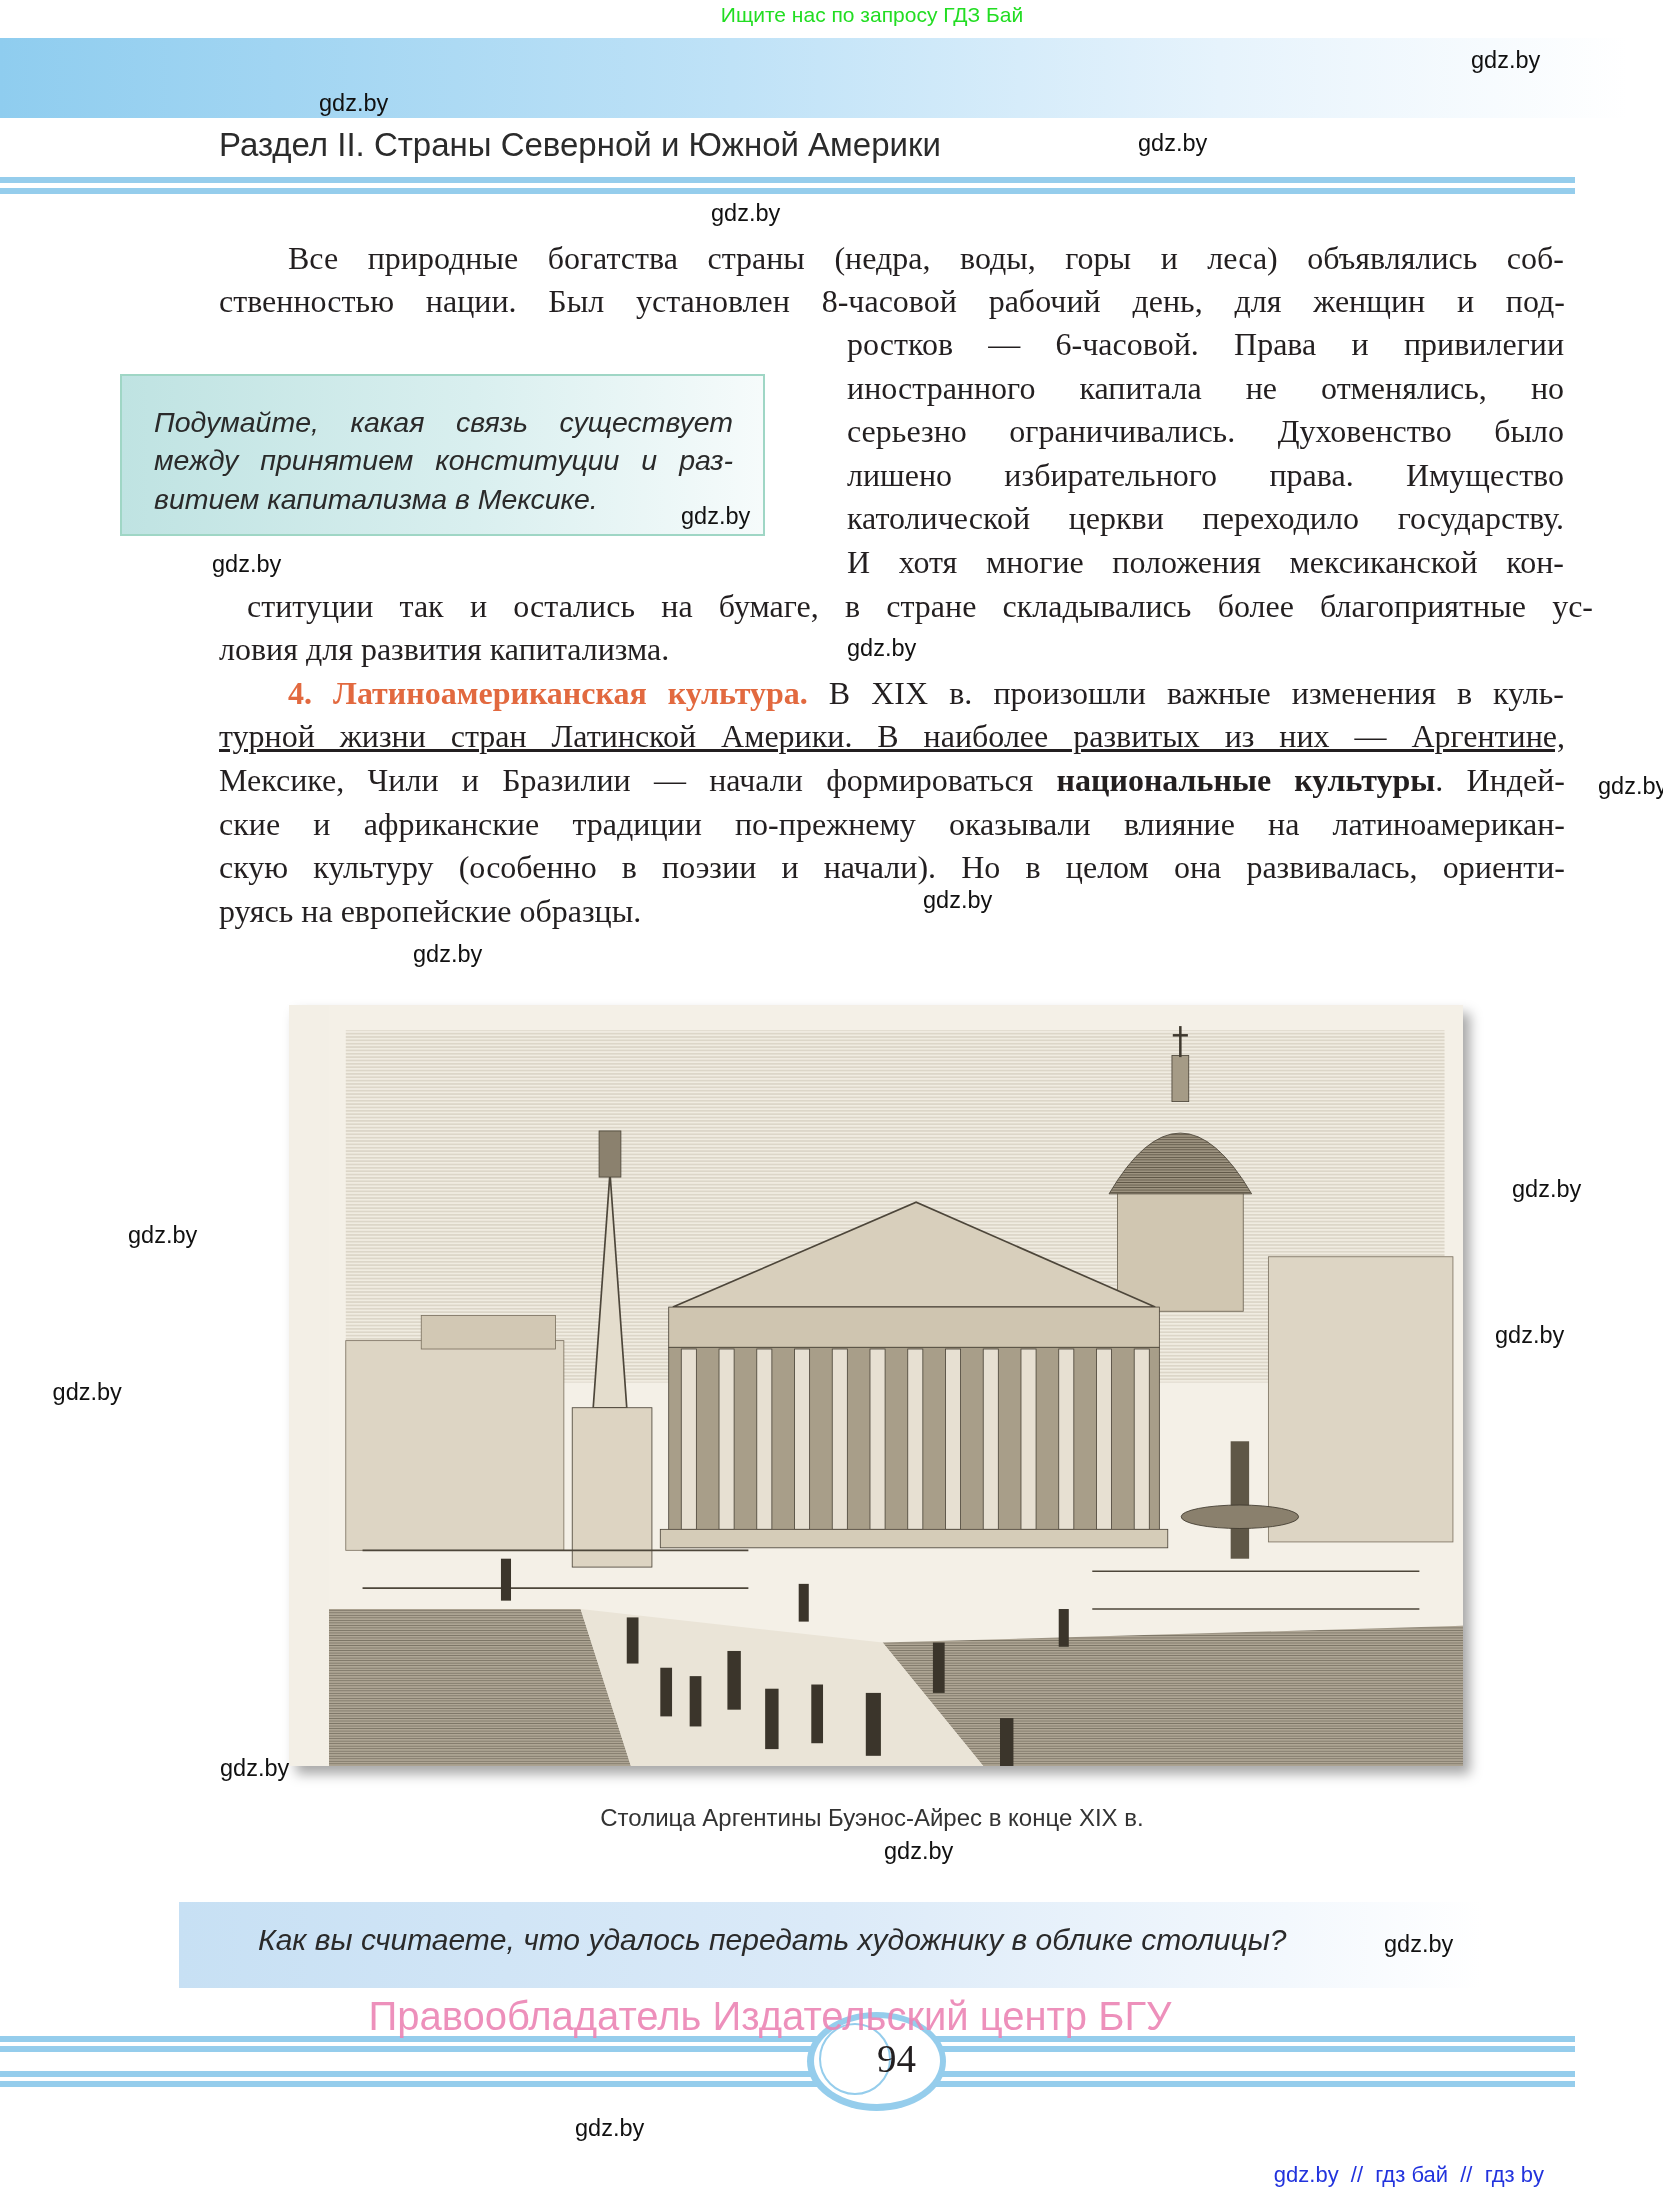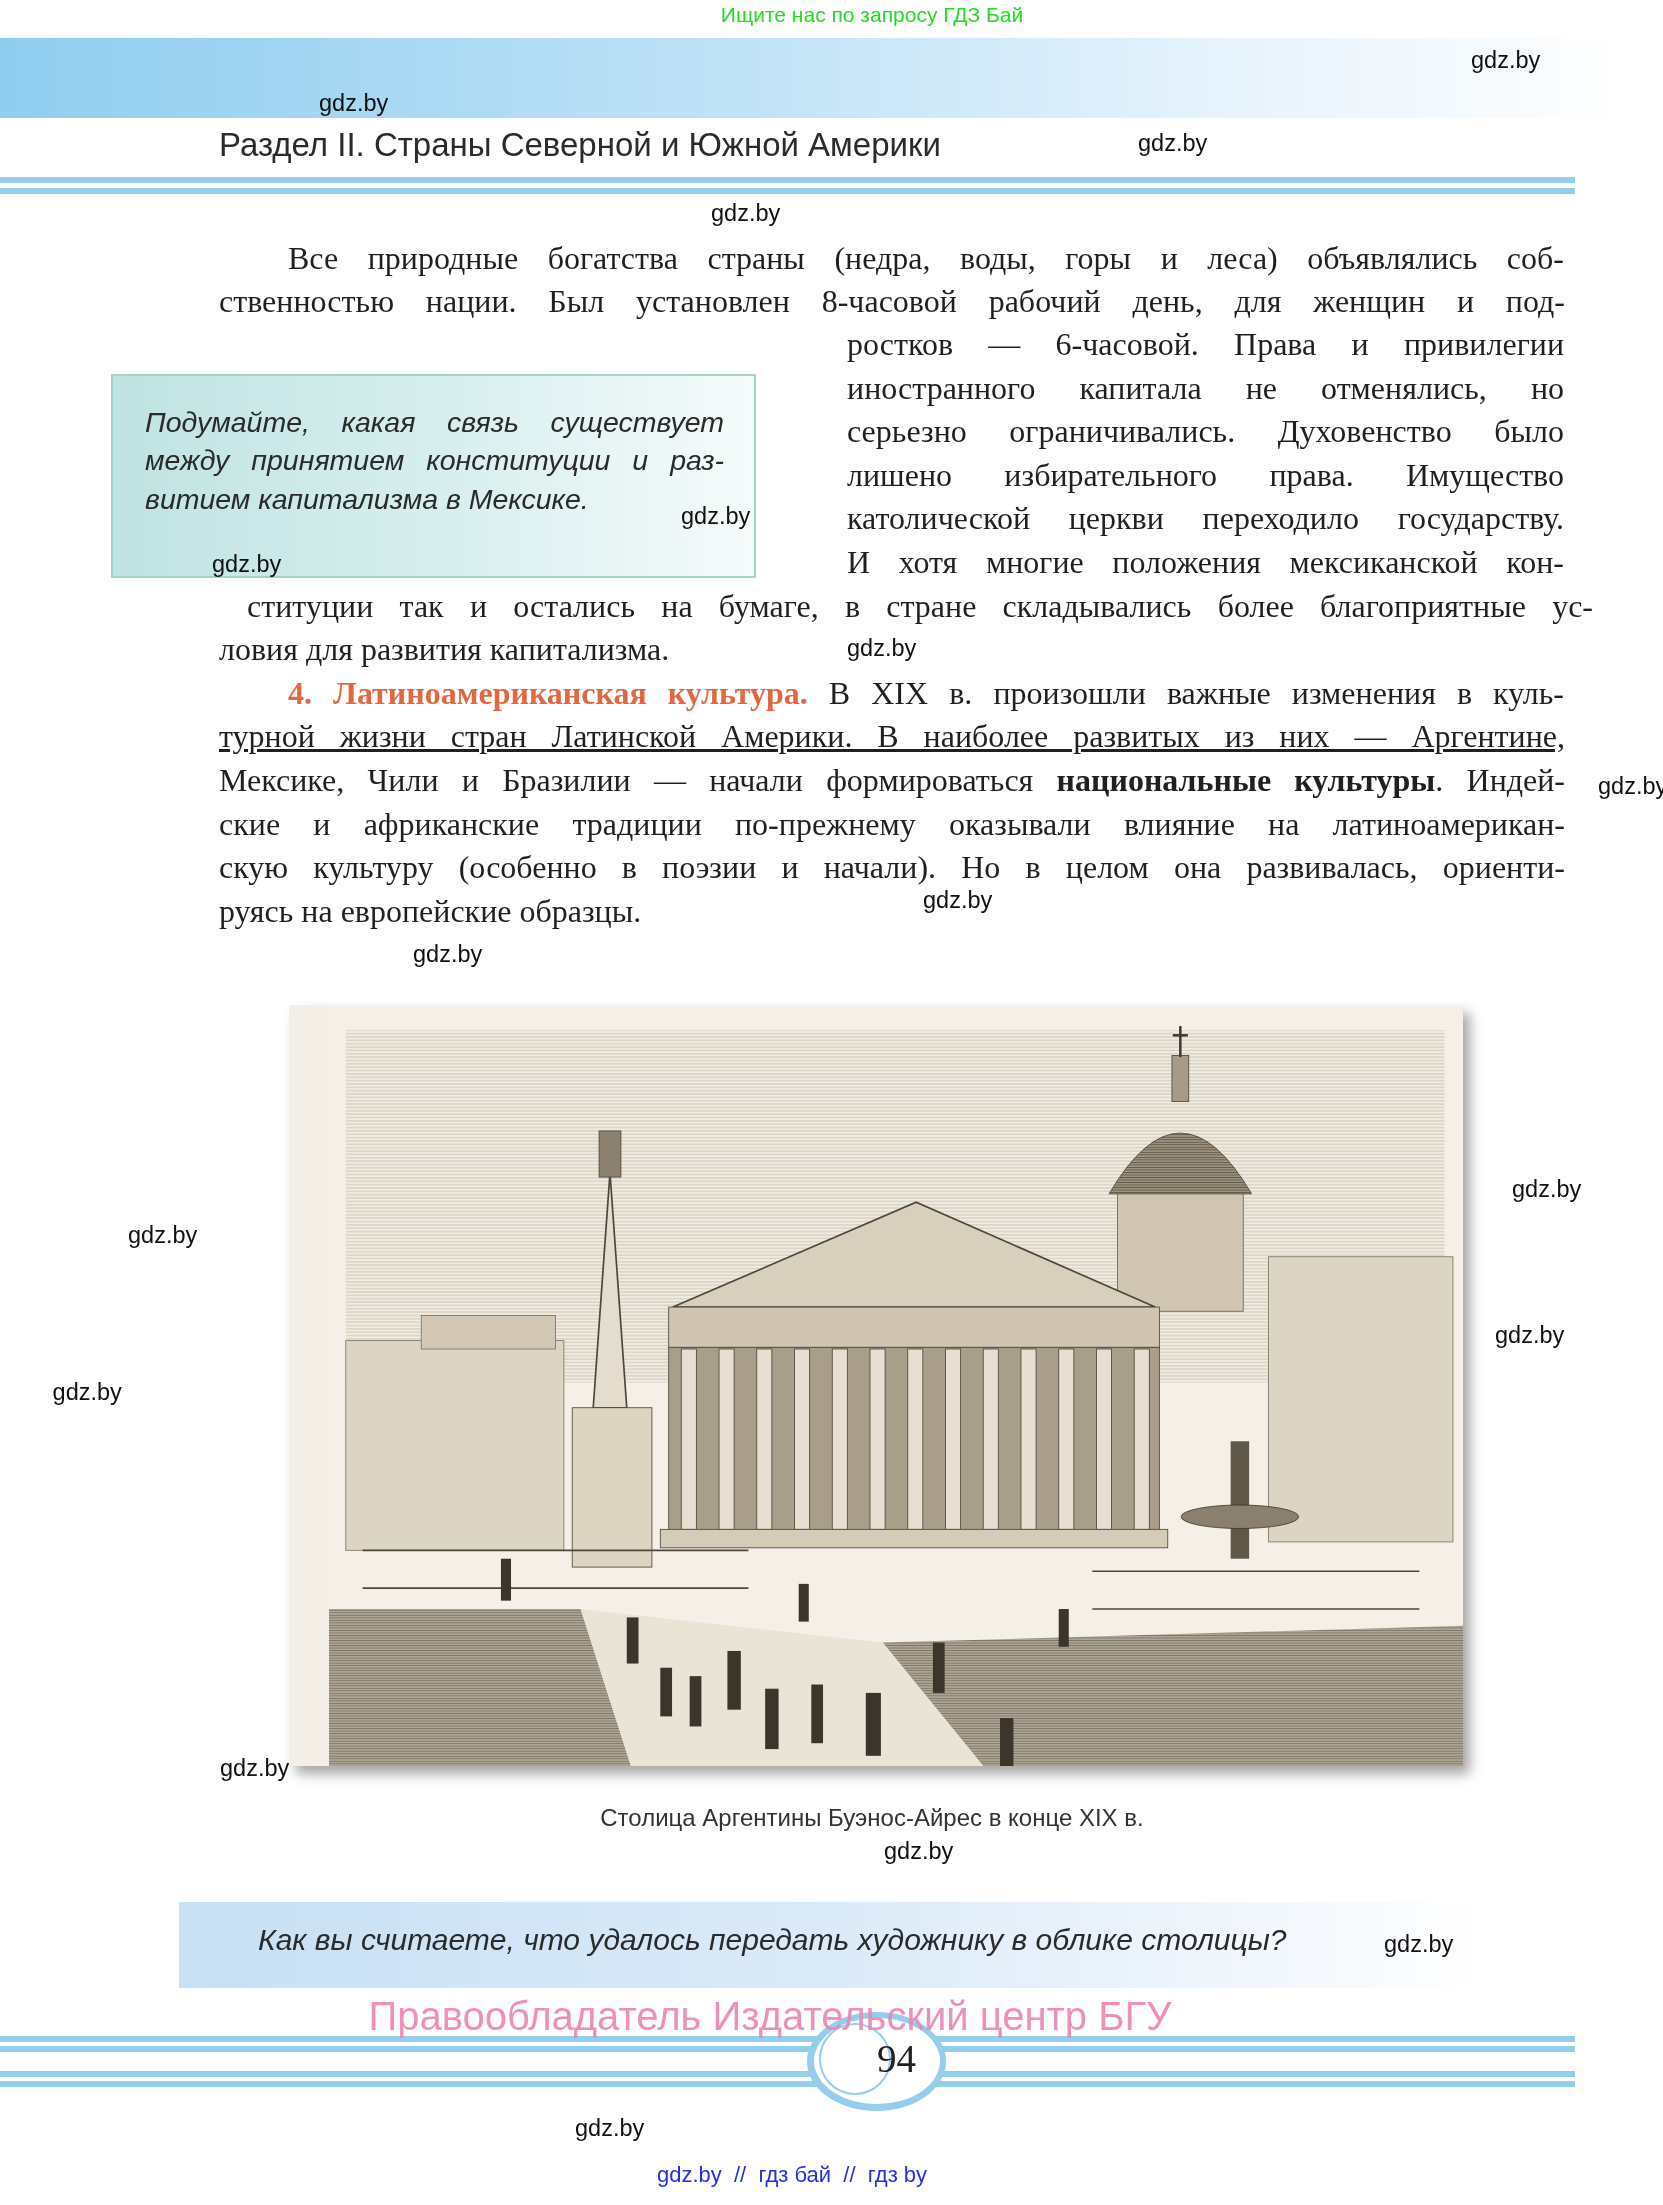--- a/index.html
+++ b/index.html
@@ -5,34 +5,34 @@
   html, body { margin:0; padding:0; }
   body { width:1664px; height:2205px; position:relative; background:#ffffff; overflow:hidden; font-family:"Liberation Serif", serif; color:#231f20; }
   .abs { position:absolute;padding-left:40px; }
   .topnote { left:0; width:1664px; top:3.4px; text-align:center; font-family:"Liberation Sans", sans-serif; font-size:21px; color:#22dd22; }
   .header-band { left:0; top:38px; width:1587px; height:80px; background:linear-gradient(90deg,#8fcdef 0%,#bfe2f7 45%,#e6f3fc 75%,#ffffff 100%); }
   .wm { font-family:"Liberation Sans", sans-serif; font-size:23.5px; color:#111; white-space:nowrap; }
   .section-title { left:179px; top:126px; font-family:"Liberation Sans", sans-serif; font-size:33px; color:#2b2b2b; white-space:nowrap; }
   .rule { left:0; width:1535px; height:5.9px; background:#95cdec; }
   .line { font-size:32px; line-height:44px; white-space:nowrap; color:#231f20; }
   .just { text-align:justify; text-align-last:justify; }
-  .callout { left:111px; top:374px; width:645px; height:204px; border:2.5px solid #9fd6c5; background:linear-gradient(90deg,#bfe3e2 0%,#d9efef 55%,#f6fbfb 100%); box-sizing:border-box; }
+  .callout { left:120px; top:374px; width:645px; height:162px; border:2.5px solid #9fd6c5; background:linear-gradient(90deg,#bfe3e2 0%,#d9efef 55%,#f6fbfb 100%); box-sizing:border-box; }
   .callout-line { font-family:"Liberation Sans", sans-serif; font-style:italic; font-size:28.5px; line-height:39px; color:#2a2a2a; white-space:nowrap; }
   .heading-accent { color:#e2693f; font-weight:bold; }
   .bold { font-weight:bold; }
   .figure { left:289px; top:1005px; width:1134px; height:761px; background:#f3efe6; box-shadow: 6.7px 8.4px 11.7px rgba(0,0,0,0.35); overflow:hidden; }
   .caption { left:0; width:1664px; top:1804px; text-align:center; font-family:"Liberation Sans", sans-serif; font-size:24px; color:#333; }
   .question-bar { left:179px; top:1902px; width:1264px; height:86px; background:linear-gradient(90deg,#c7e0f4 0%,#dbeaf8 50%,#f3f8fd 85%,#ffffff 100%); }
   .question-text { left:218px; top:1923px; font-family:"Liberation Sans", sans-serif; font-style:italic; font-size:30px; color:#2a2a2a; white-space:nowrap; }
   .copyright { left:0; width:1460px; top:1994px; text-align:center; font-family:"Liberation Sans", sans-serif; font-size:40px; color:#ec84b4; white-space:nowrap; z-index:3; opacity:0.9; }
   .page-ring { left:807px; top:2012px; width:99px; height:99px; border-radius:50%; background:#95cdec; z-index:2; }
   .page-ring-inner { left:814px; top:2018px; width:86px; height:86px; border-radius:50%; background:#fff; z-index:2; }
   .page-ring-inner2 { left:819px; top:2023px; width:72px; height:72px; border-radius:50%; border:2.5px solid #95cdec; box-sizing:border-box; background:#fff; z-index:2; }
   .page-number { left:807px; width:99px; top:2036px; text-align:center; font-family:"Liberation Serif", serif; font-size:39px; color:#231f20; z-index:4; }
-  .footer-links { left:0; width:1504px; top:2162px; text-align:center; font-family:"Liberation Sans", sans-serif; font-size:22px; color:#2233dd; white-space:pre; }
+  .footer-links { left:0; width:1504px; top:2162px; text-align:right; font-family:"Liberation Sans", sans-serif; font-size:22px; color:#2233dd; white-space:pre; }
 </style>
 </head>
 <body>
 
 <div class="abs topnote">Ищите нас по запросу ГДЗ Бай</div>
 
 <div class="abs header-band"></div>
 <div class="abs wm" style="left:1431px;top:47px;">gdz.by</div>
 <div class="abs wm" style="left:279px;top:90px;">gdz.by</div>
 <div class="abs section-title">Раздел II. Страны Северной и Южной Америки</div>

